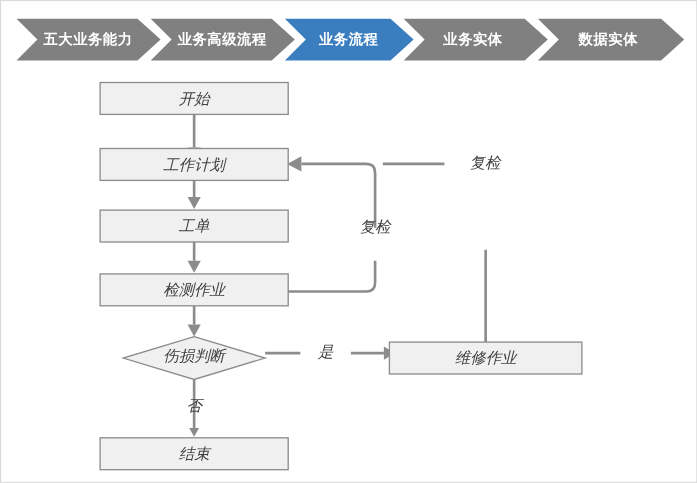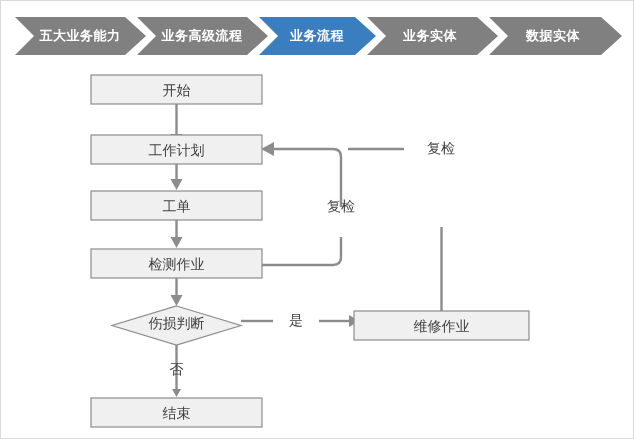--- a/index.html
+++ b/index.html
@@ -34,20 +34,21 @@
     pointer-events:none;
   }
 
   
   #flow{
     position:absolute;
     left:0px;
     top:56px;
     width:634px;
     height:383px;
+    font-style:italic;
   }
   #flow svg{display:block;}
 
   .node-text{
     font-size:14px;
     fill:#3f3f3f;
     text-anchor:middle;
     dominant-baseline:middle;
     pointer-events:none;
   }

